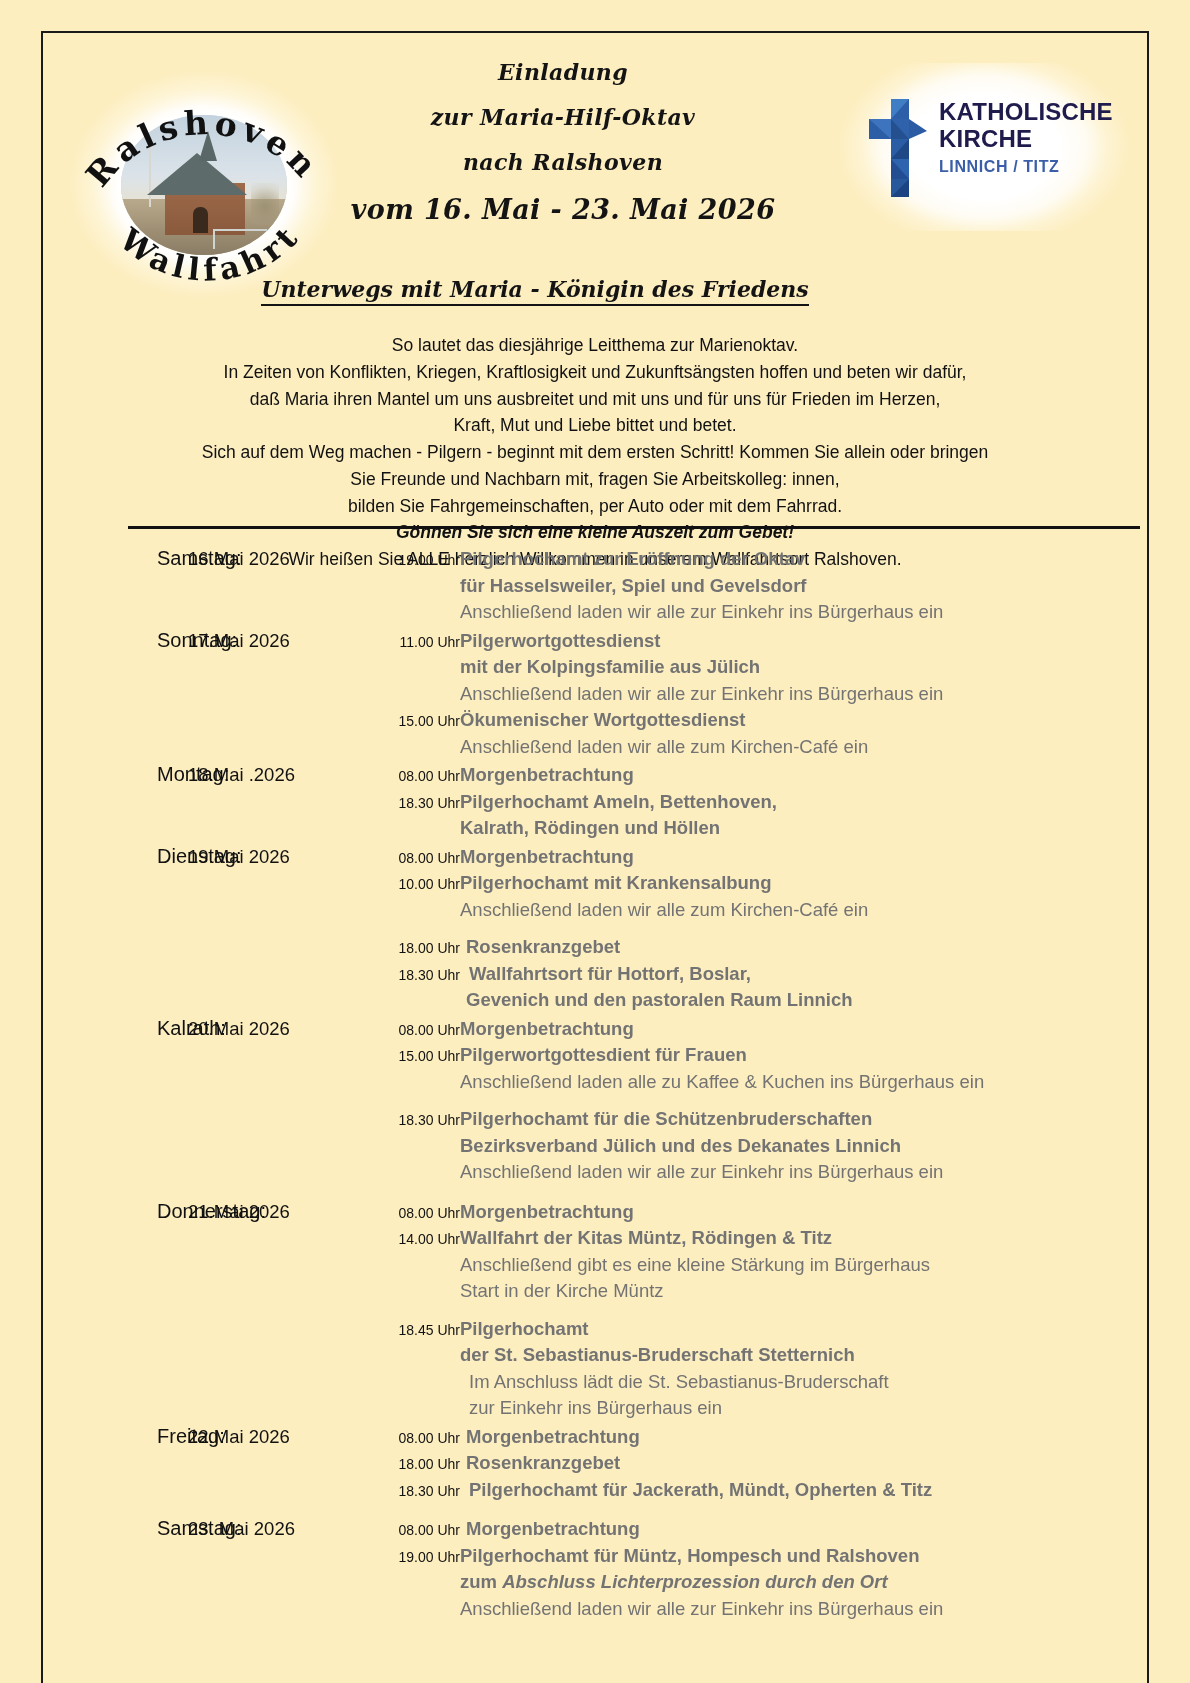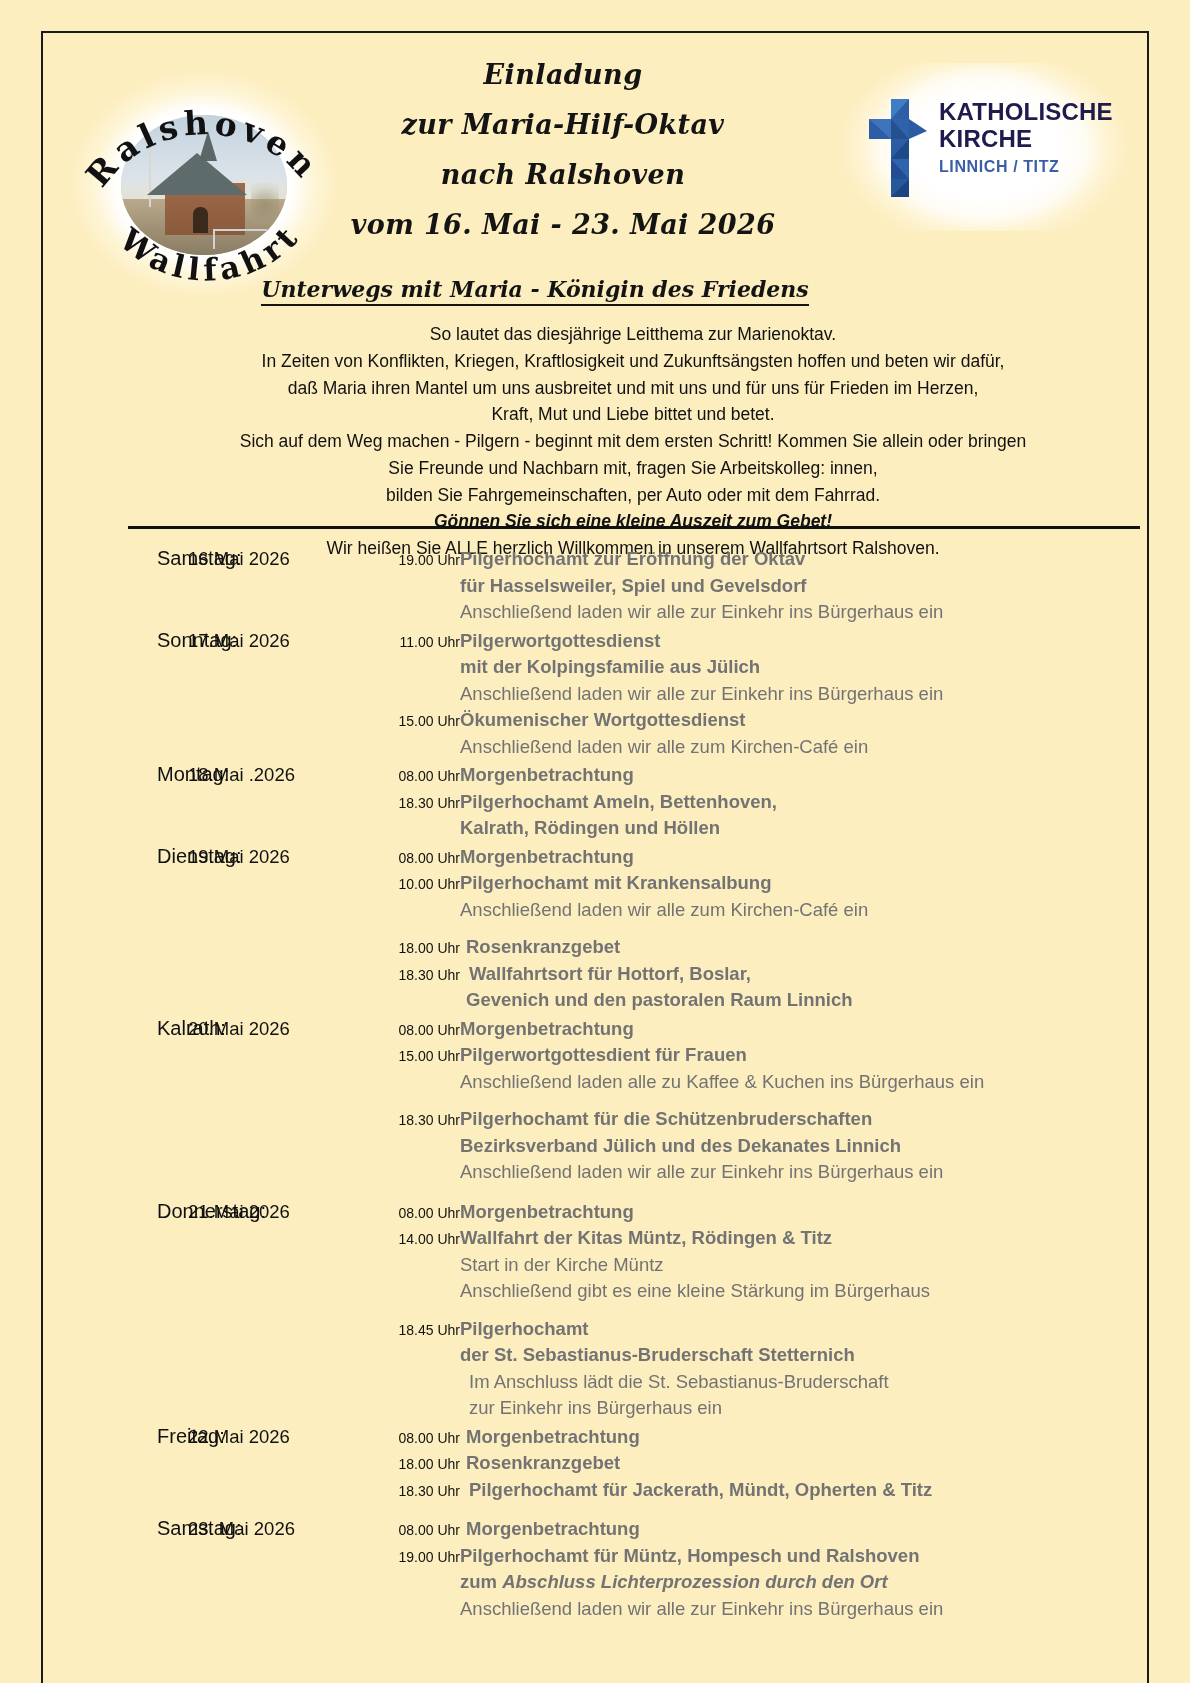--- a/index.html
+++ b/index.html
@@ -122,21 +122,21 @@
     position: absolute;
     left: 300px;
     top: 28px;
     width: 440px;
     text-align: center;
     font-family: "DejaVu Serif", serif;
     font-style: italic;
     font-weight: 700;
     color: #141414;
   }
-  .title-line { font-size: 27px; line-height: 1.0; margin-bottom: 23px; letter-spacing: 0.4px; }
+  .title-line { font-size: 22px; line-height: 1.0; margin-bottom: 23px; letter-spacing: 0.4px; }
   .title-line.l4 { font-size: 27px; margin-bottom: 14px; }
 
   .subtitle {
     position: absolute;
     left: 0;
     top: 243px;
     width: 984px;
     text-align: center;
     font-family: "DejaVu Serif", serif;
     font-style: italic;
@@ -176,28 +176,27 @@
     font-size: 16px;
     color: #3a5fa8;
     letter-spacing: 0.6px;
     margin-top: 5px;
   }
 
   
   .intro {
     position: absolute;
     left: 0;
-    top: 288px;
+    top: 299px;
     width: 1104px;
     text-align: center;
     font-family: "Liberation Sans", sans-serif;
     font-size: 17.5px;
     color: #111111;
     line-height: 1.53;
-    padding-left: 38px;
   }
   .intro .em-bold-italic {
     font-weight: 700;
     font-style: italic;
   }
 
   .divider {
     position: absolute;
     left: 85px;
     top: 493px;
@@ -487,27 +486,27 @@
         <div class="row">
           <div class="c-day"></div>
           <div class="c-date"></div>
           <div class="c-time">14.00 Uhr</div>
           <div class="c-text bold">Wallfahrt der Kitas Müntz, Rödingen &amp; Titz</div>
         </div>
         <div class="row">
           <div class="c-day"></div>
           <div class="c-date"></div>
           <div class="c-time"></div>
+          <div class="c-text">Anschließend gibt es eine kleine Stärkung im Bürgerhaus</div>
+        </div>
+        <div class="row">
+          <div class="c-day"></div>
+          <div class="c-date"></div>
+          <div class="c-time"></div>
           <div class="c-text">Start in der Kirche Müntz</div>
-        </div>
-        <div class="row">
-          <div class="c-day"></div>
-          <div class="c-date"></div>
-          <div class="c-time"></div>
-          <div class="c-text">Anschließend gibt es eine kleine Stärkung im Bürgerhaus</div>
         </div>
         <div class="row pad-top">
           <div class="c-day"></div>
           <div class="c-date"></div>
           <div class="c-time">18.45 Uhr</div>
           <div class="c-text bold">Pilgerhochamt</div>
         </div>
         <div class="row">
           <div class="c-day"></div>
           <div class="c-date"></div>

